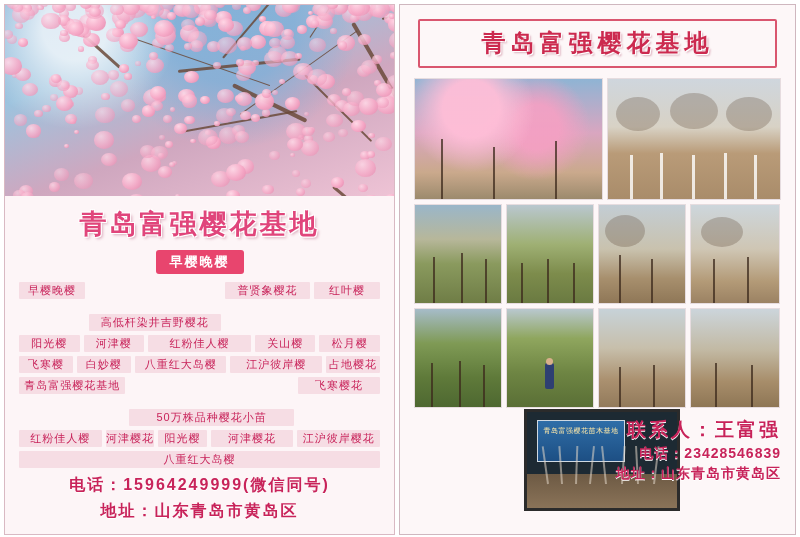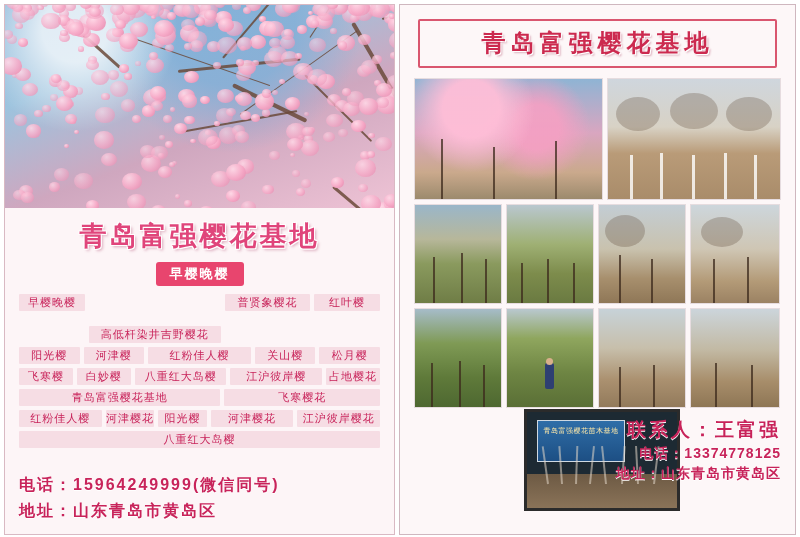--- a/index.html
+++ b/index.html
@@ -121,23 +121,23 @@
     white-space: nowrap;
     overflow: hidden;
     flex: 1 1 auto;
   }
   .cell.w1 { flex: 1.0; }
   .cell.w15 { flex: 1.7; }
   .cell.w2 { flex: 2.2; }
   .cell.w3 { flex: 3.4; margin-top: 32px; }
 
   .contact-block {
-    margin-top: 24px;
+    margin-top: 4px;
     padding: 0 14px 10px 14px;
-    text-align: left;
+    text-align: center;
   }
   .contact-line {
     font-size: 16px;
     font-weight: bold;
     color: #c8235a;
     letter-spacing: 2px;
     line-height: 26px;
     text-shadow: 0 1px 0 #fff;
   }
 
@@ -677,20 +677,21 @@
       <div class="species-row">
         <div class="cell w1">飞寒樱</div>
         <div class="cell w1">白妙樱</div>
         <div class="cell w15">八重红大岛樱</div>
         <div class="cell w15">江沪彼岸樱</div>
         <div class="cell w1">占地樱花</div>
       </div>
 
       <div class="species-row">
         <div class="cell w2">青岛富强樱花基地</div>
+        <div class="cell w3">50万株品种樱花小苗</div>
         <div class="cell w15">飞寒樱花</div>
       </div>
 
       <div class="species-row">
         <div class="cell w15">红粉佳人樱</div>
         <div class="cell w1">河津樱花</div>
         <div class="cell w1">阳光樱</div>
         <div class="cell w15">河津樱花</div>
         <div class="cell w15">江沪彼岸樱花</div>
       </div>
@@ -787,19 +788,19 @@
       <div class="bundle" style="left:48px;transform:rotate(2deg);"></div>
       <div class="bundle" style="left:62px;transform:rotate(6deg);"></div>
       <div class="bundle" style="left:78px;transform:rotate(-6deg);"></div>
       <div class="bundle" style="left:94px;transform:rotate(4deg);"></div>
       <div class="bundle" style="left:110px;transform:rotate(-3deg);"></div>
       <div class="bundle" style="left:126px;transform:rotate(7deg);"></div>
     </div>
 
     <div class="right-contact">
       <div class="rc-name">联系人：王富强</div>
-      <div class="rc-line">电话：13374778125</div>
+      <div class="rc-line">电话：23428546839</div>
       <div class="rc-line">地址：山东青岛市黄岛区</div>
     </div>
 
   </div>
 
 </div>
 
 </body></html>

